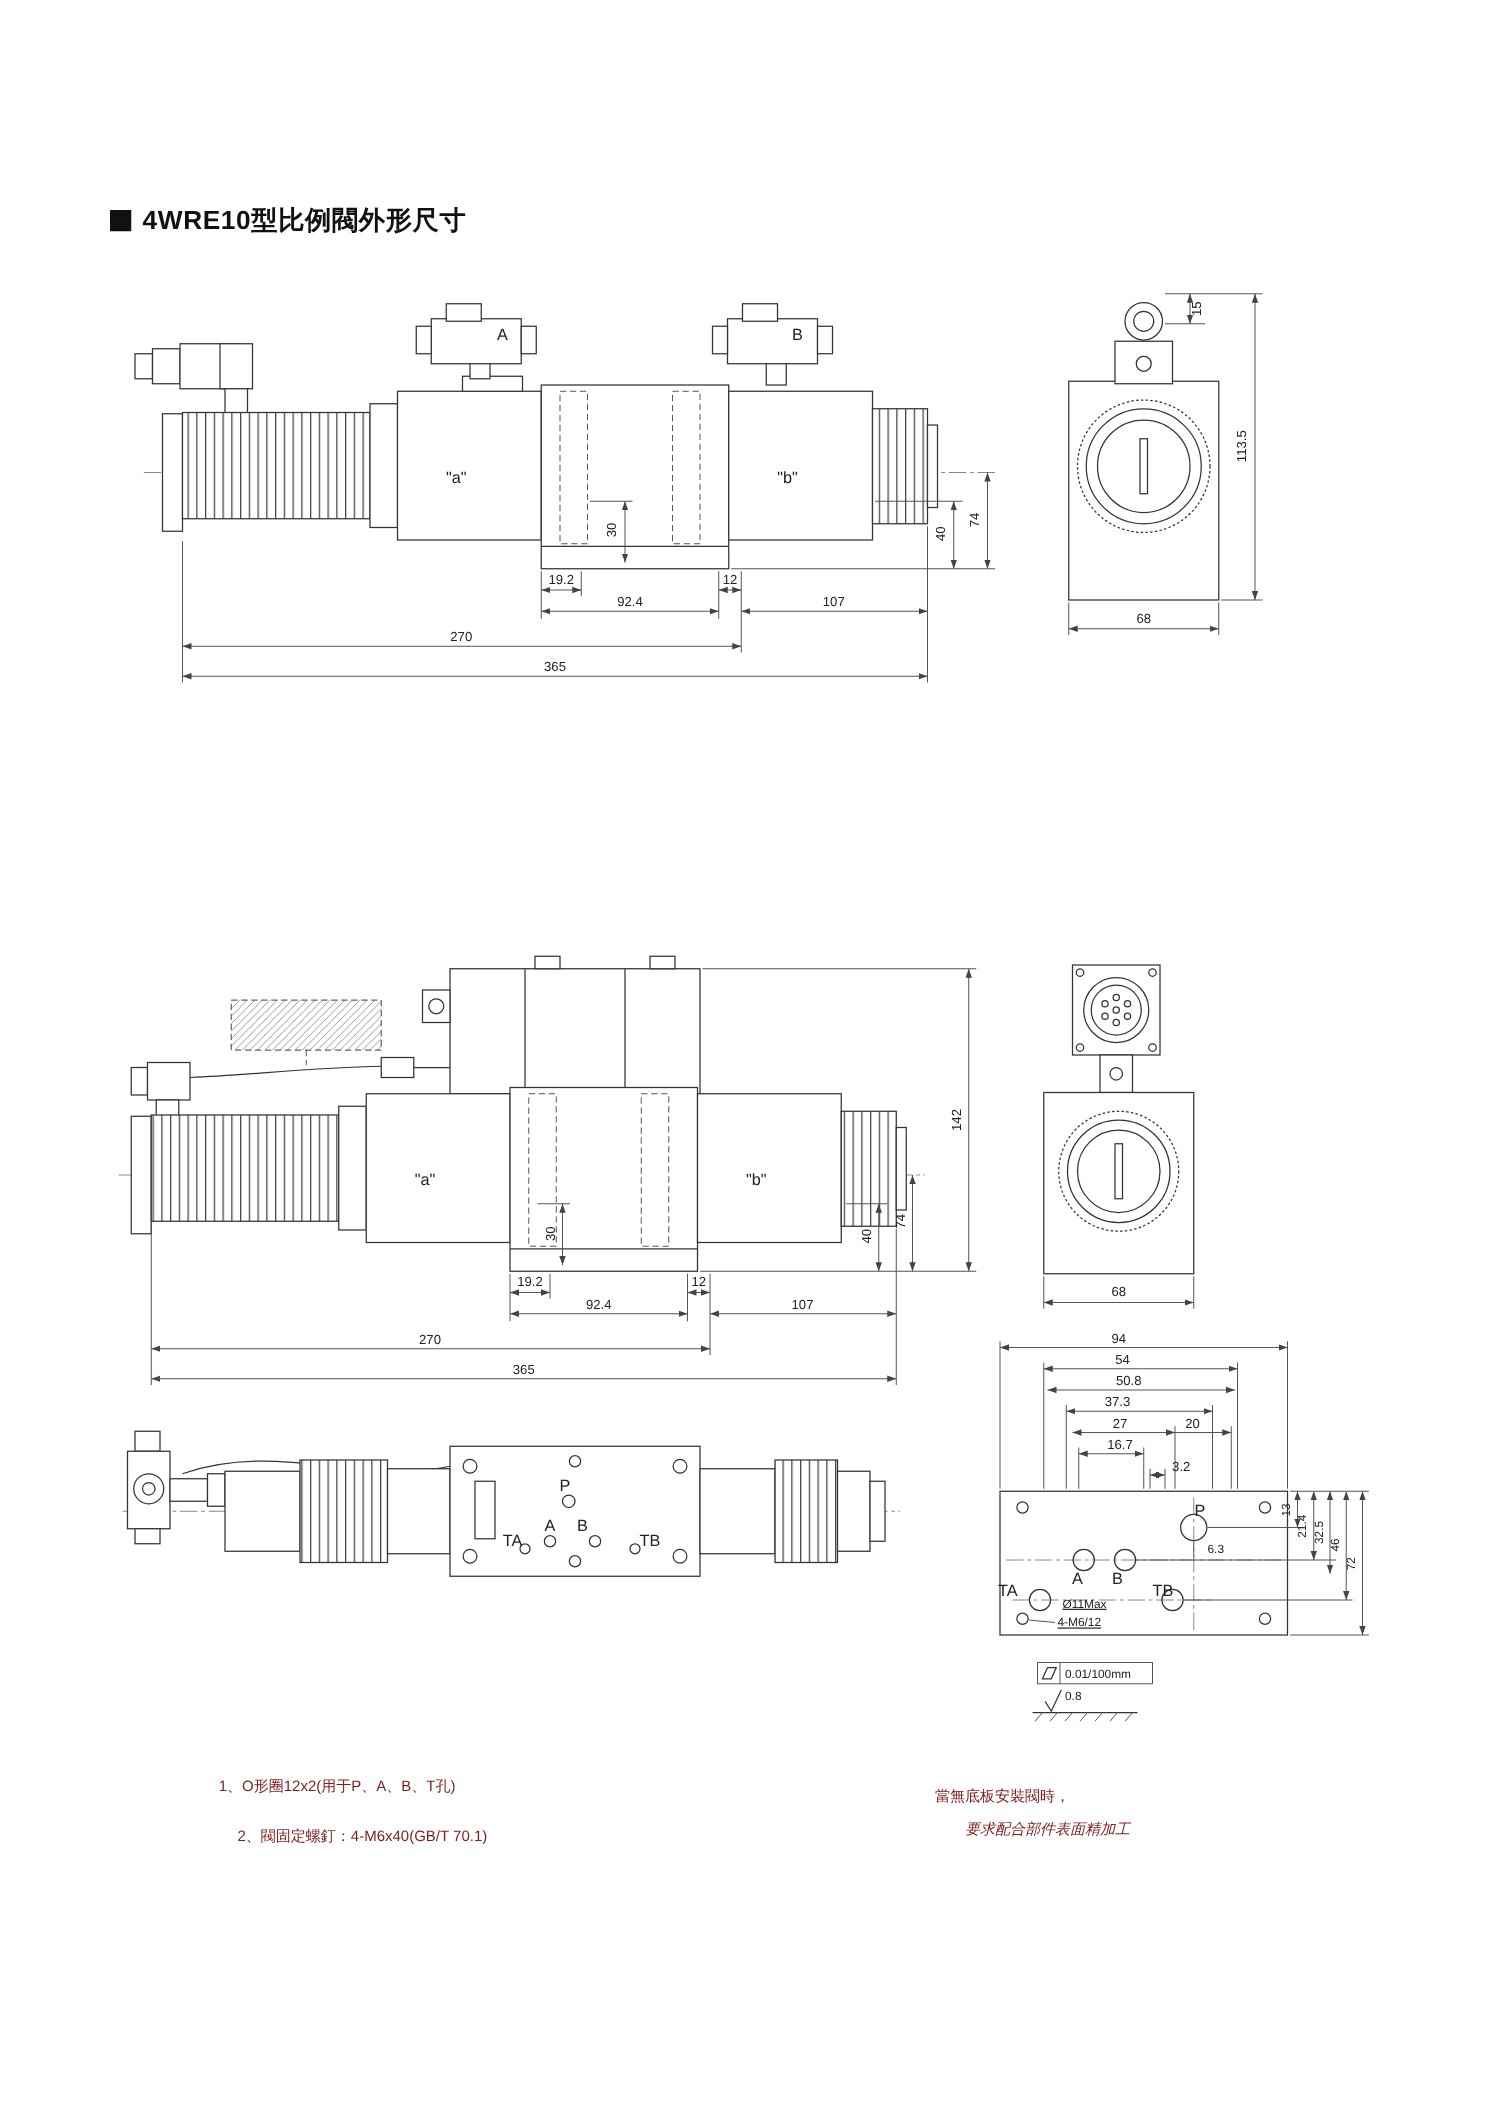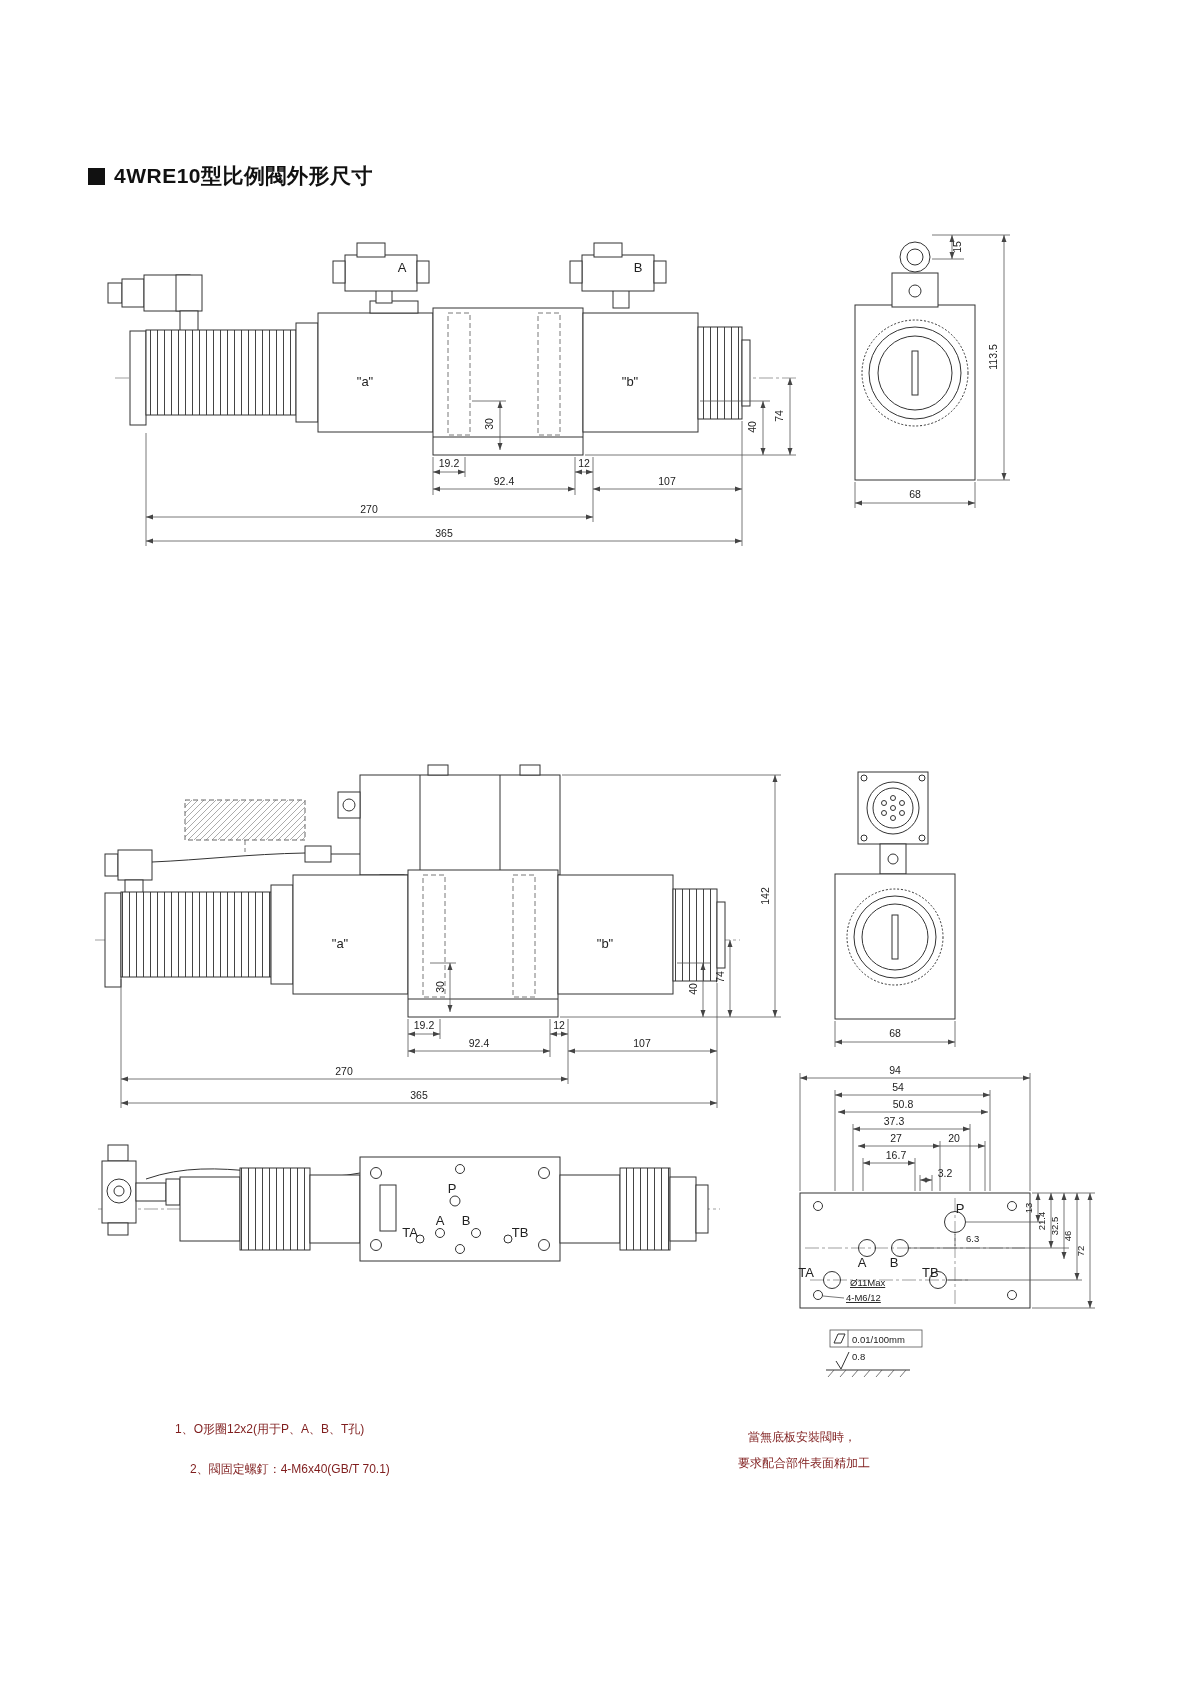--- a/index.html
+++ b/index.html
@@ -412,15 +412,15 @@
       <line class="dim" x1="100" y1="312" x2="94" y2="319"></line>
       <line class="dim" x1="112" y1="312" x2="106" y2="319"></line>
       <line class="dim" x1="124" y1="312" x2="118" y2="319"></line>
       <line class="dim" x1="136" y1="312" x2="130" y2="319"></line>
     </g>
   </svg>
 
   <div class="note" style="left:175px; top:1374px;">1、O形圈12x2(用于P、A、B、T孔)</div>
   <div class="note" style="left:190px; top:1414px;">2、閥固定螺釘：4-M6x40(GB/T 70.1)</div>
   <div class="note" style="left:748px; top:1382px;text-align:center;">當無底板安裝閥時，</div>
-  <div class="note" style="left:738px; top:1408px;">要求配合部件表面精加工</div>
+  <div class="note" style="left:772px; top:1408px;font-style:italic;">要求配合部件表面精加工</div>
 
 </div>
 
 </body></html>

